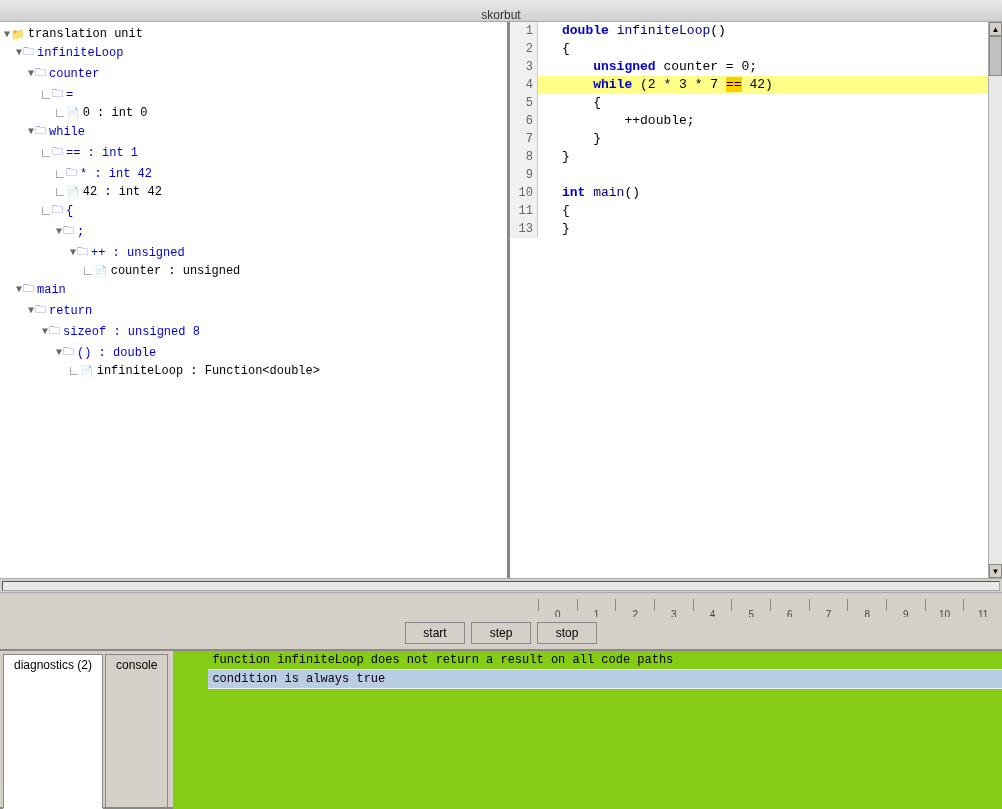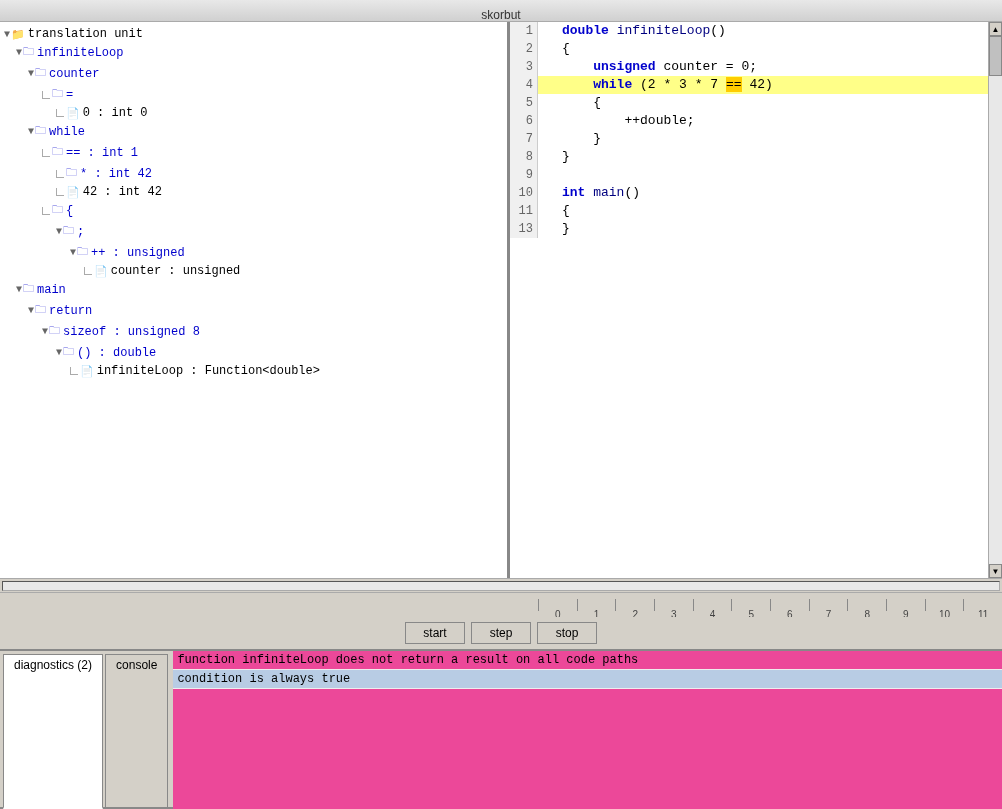--- a/index.html
+++ b/index.html
@@ -251,25 +251,26 @@
       flex-direction: row;
       height: 160px;
     }
     .tab-strip-bottom {
       display: flex;
       background: #d4d0c8;
       padding: 3px 3px 0 3px;
       border-bottom: 2px solid #888;
     }
     .diagnostics-content {
-      background: #ec4899;
+      background: #84cc16;
       flex: 1;
       overflow: auto;
       font-family: 'Courier New', monospace;
       font-size: 12px;
+      padding-left: 35px;
     }
     .diag-line {
       padding: 2px 4px;
       border-bottom: 1px solid #eee;
     }
     .diag-line.selected {
       background: #b8cce4;
     }
 
     

